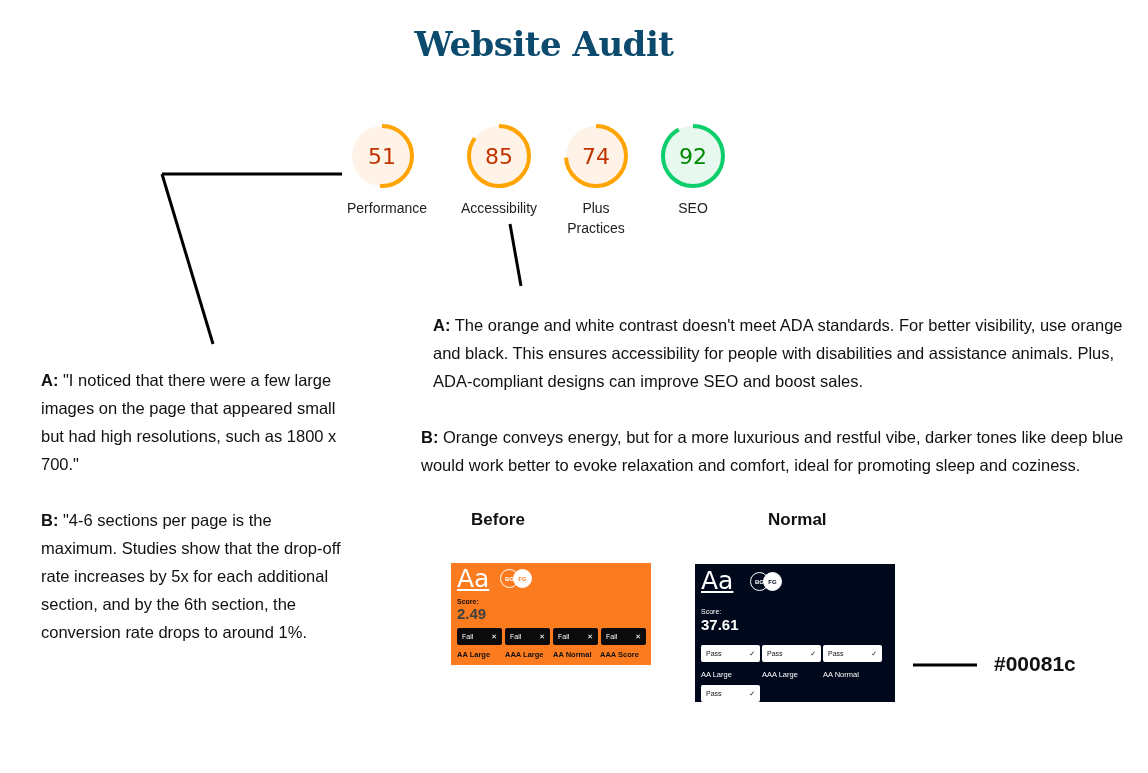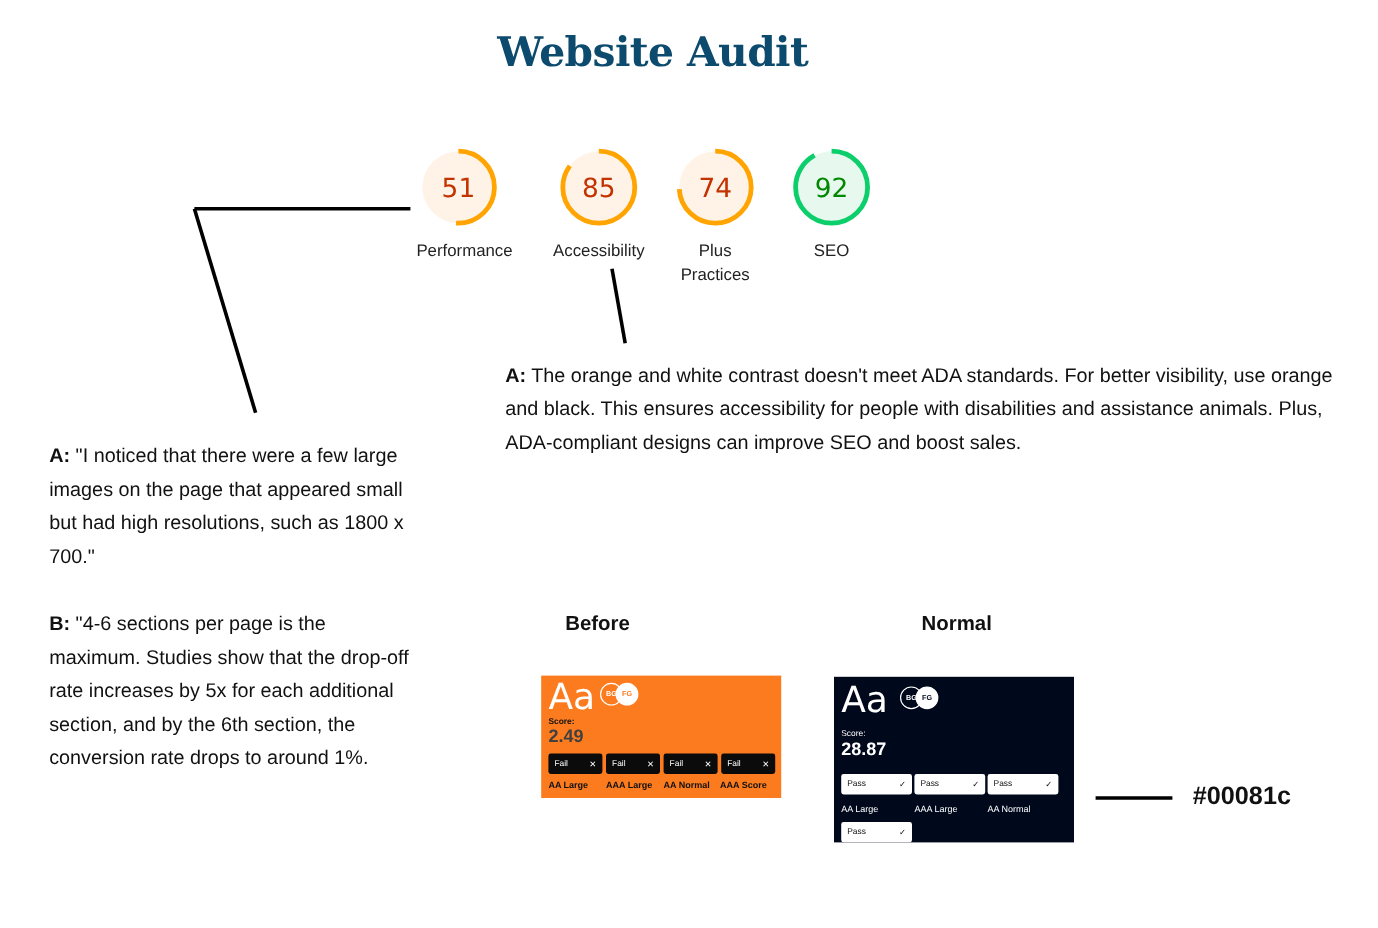--- a/index.html
+++ b/index.html
@@ -8,21 +8,21 @@
   .title { left:0; width:1088px; top:24px; text-align:center; font-family:"DejaVu Serif", serif; font-weight:bold; font-size:34px; letter-spacing:-0.5px; color:#0c4a6e; }
   .gauge { width:70px; text-align:center; }
   .gauge svg { display:block; margin:0 auto; }
   .gauge-label { font-size:14px; color:#222; margin-top:8px; line-height:20px; }
   .gauge-num { font-family:"DejaVu Sans", sans-serif; font-size:22px; }
   .note { font-size:16.5px; line-height:28px; color:#111; }
   .note b { font-weight:bold; }
   .lbl { font-weight:bold; font-size:17px; }
   .card-before { left:451px; top:563px; width:200px; height:102px; background:#fc7b1e; }
   .card-after { left:695px; top:564px; width:200px; height:138px; background:#00081c; overflow:hidden; }
-  .aa { font-family:"DejaVu Sans", sans-serif; font-size:30px; color:#fff; position:absolute; }
+  .aa { font-family:"DejaVu Sans", sans-serif; font-size:25px; color:#fff; position:absolute;text-decoration:underline; }
   .bgfg { position:absolute; display:flex; }
   .circ { width:19px; height:19px; border-radius:50%; border:1.5px solid #fff; font-size:6px; display:flex; align-items:center; justify-content:center; font-weight:bold; box-sizing:border-box; }
   .score-lbl { position:absolute; font-size:7px; font-weight:bold; }
   .score-val { position:absolute; font-size:15px; font-weight:bold; }
   .chip { position:absolute; height:17px; border-radius:2px; font-size:7px; display:flex; align-items:center; justify-content:space-between; padding:0 5px; box-sizing:border-box; }
   .chip-fail { background:#0b0b0b; color:#fff; width:45px; }
   .chip-pass { background:#fff; color:#111; width:59px; }
   .chip-cap { position:absolute; font-size:7.5px; font-weight:bold; }
   .hex { left:994px; top:652px; font-weight:bold; font-size:21px; color:#111; }
 </style>
@@ -76,21 +76,22 @@
   </svg>
   <div class="gauge-label">SEO</div>
 </div>
 
 <div class="abs note" style="left:41px;top:366px;width:310px">
   <p style="margin:0"><b>A:</b><span> "I noticed that there were a few large images on the page that appeared small but had high resolutions, such as 1800 x 700."</span></p>
   <p style="margin:28px 0 0 0"><b>B:</b><span> "4-6 sections per page is the maximum. Studies show that the drop-off rate increases by 5x for each additional section, and by the 6th section, the conversion rate drops to around 1%.</span></p>
 </div>
 
 <div class="abs note" style="left:421px;top:299px;width:715px">
-  <p style="margin:0"><b>A:</b><span> The orange and white contrast doesn't meet ADA standards. For better visibility, use orange and black. This ensures accessibility for people with disabilities and assistance animals. Plus, ADA-compliant designs can improve SEO and boost sales.</span></p>
+  <p style="margin:12px"><b>A:</b><span> The orange and white contrast doesn't meet ADA standards. For better visibility, use orange and black. This ensures accessibility for people with disabilities and assistance animals. Plus, ADA-compliant designs can improve SEO and boost sales.</span></p>
+  <p style="margin:28px 0 0 0"><b>B:</b><span> Orange conveys energy, but for a more luxurious and restful vibe, darker tones like deep blue  would work better to evoke relaxation and comfort, ideal for promoting sleep and coziness.</span></p>
 </div>
 
 <div class="abs lbl" style="left:471px;top:510px">Before</div>
 <div class="abs lbl" style="left:768px;top:510px">Normal</div>
 
 <div class="abs card-before">
   <div class="aa" style="left:6px;top:1px;">Aa</div>
   <div class="bgfg" style="left:49px;top:6px">
     <div class="circ" style="color:#fff;background:transparent">BG</div>
     <div class="circ" style="margin-left:-6px;background:#fff;color:#fc7b1e">FG</div>
@@ -119,21 +120,21 @@
   <div class="chip-cap" style="left:149px;top:87px;color:#111">AAA Score</div>
 </div>
 
 <div class="abs card-after">
   <div class="aa" style="left:6px;top:2px;">Aa</div>
   <div class="bgfg" style="left:55px;top:8px">
     <div class="circ" style="color:#fff;background:transparent">BG</div>
     <div class="circ" style="margin-left:-6px;background:#fff;color:#00081c">FG</div>
   </div>
   <div class="score-lbl" style="left:6px;top:44px;color:#fff;font-weight:normal">Score:</div>
-  <div class="score-val" style="left:6px;top:52px;color:#fff">28.87</div>
+  <div class="score-val" style="left:6px;top:52px;color:#fff">37.61</div>
   <div class="chip chip-pass" style="left:6px;top:81px">
       <span>Pass</span>
       <span>✓</span>
     </div>
   <div class="chip chip-pass" style="left:67px;top:81px">
       <span>Pass</span>
       <span>✓</span>
     </div>
   <div class="chip chip-pass" style="left:128px;top:81px">
       <span>Pass</span>

